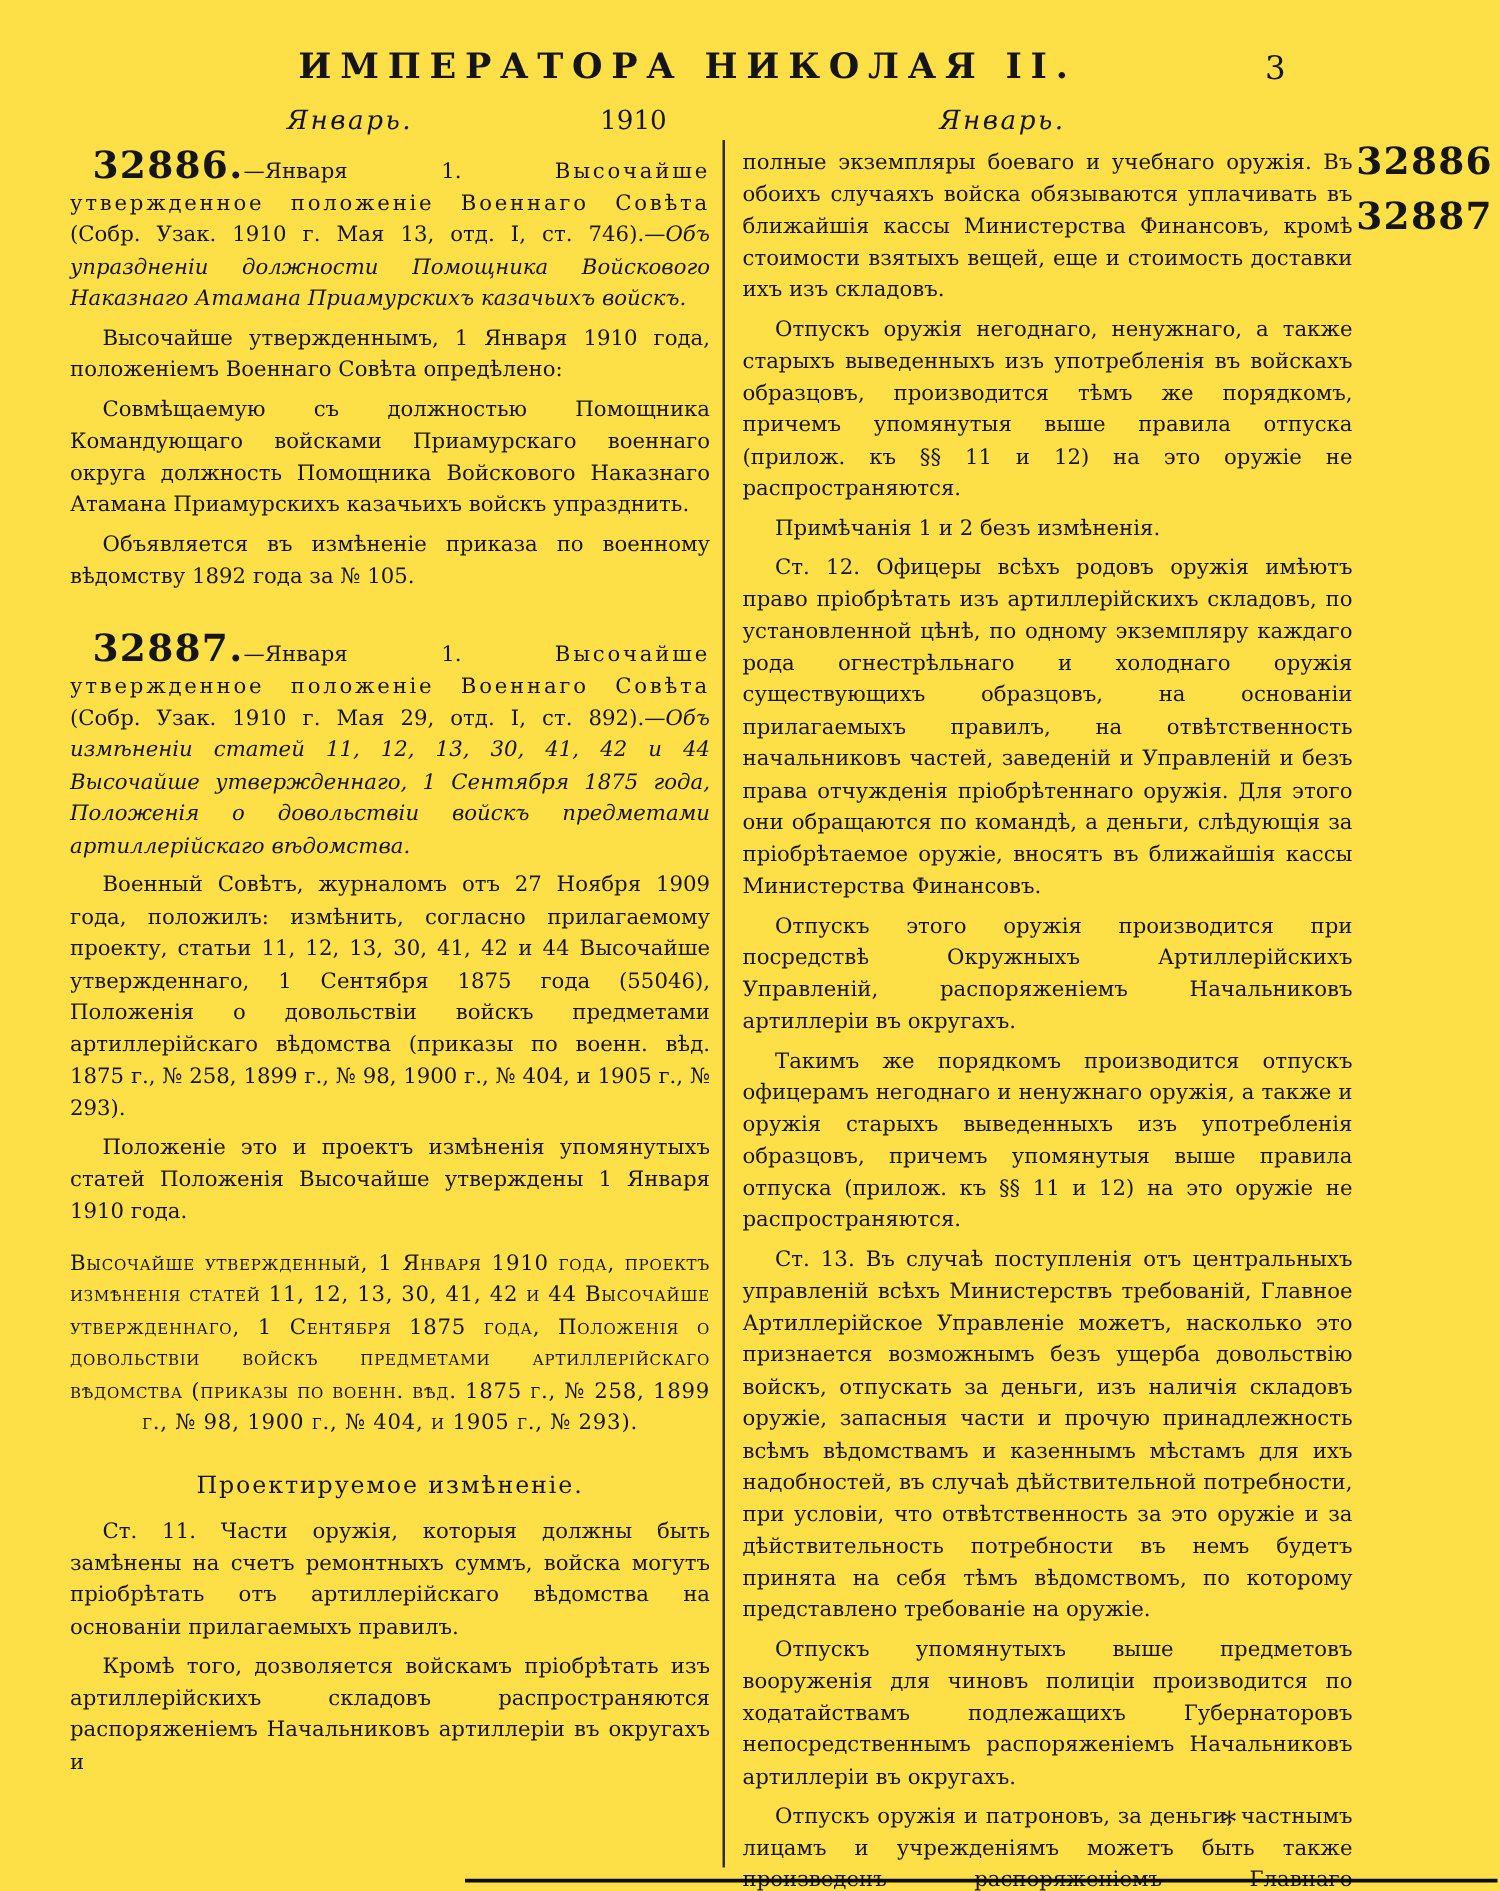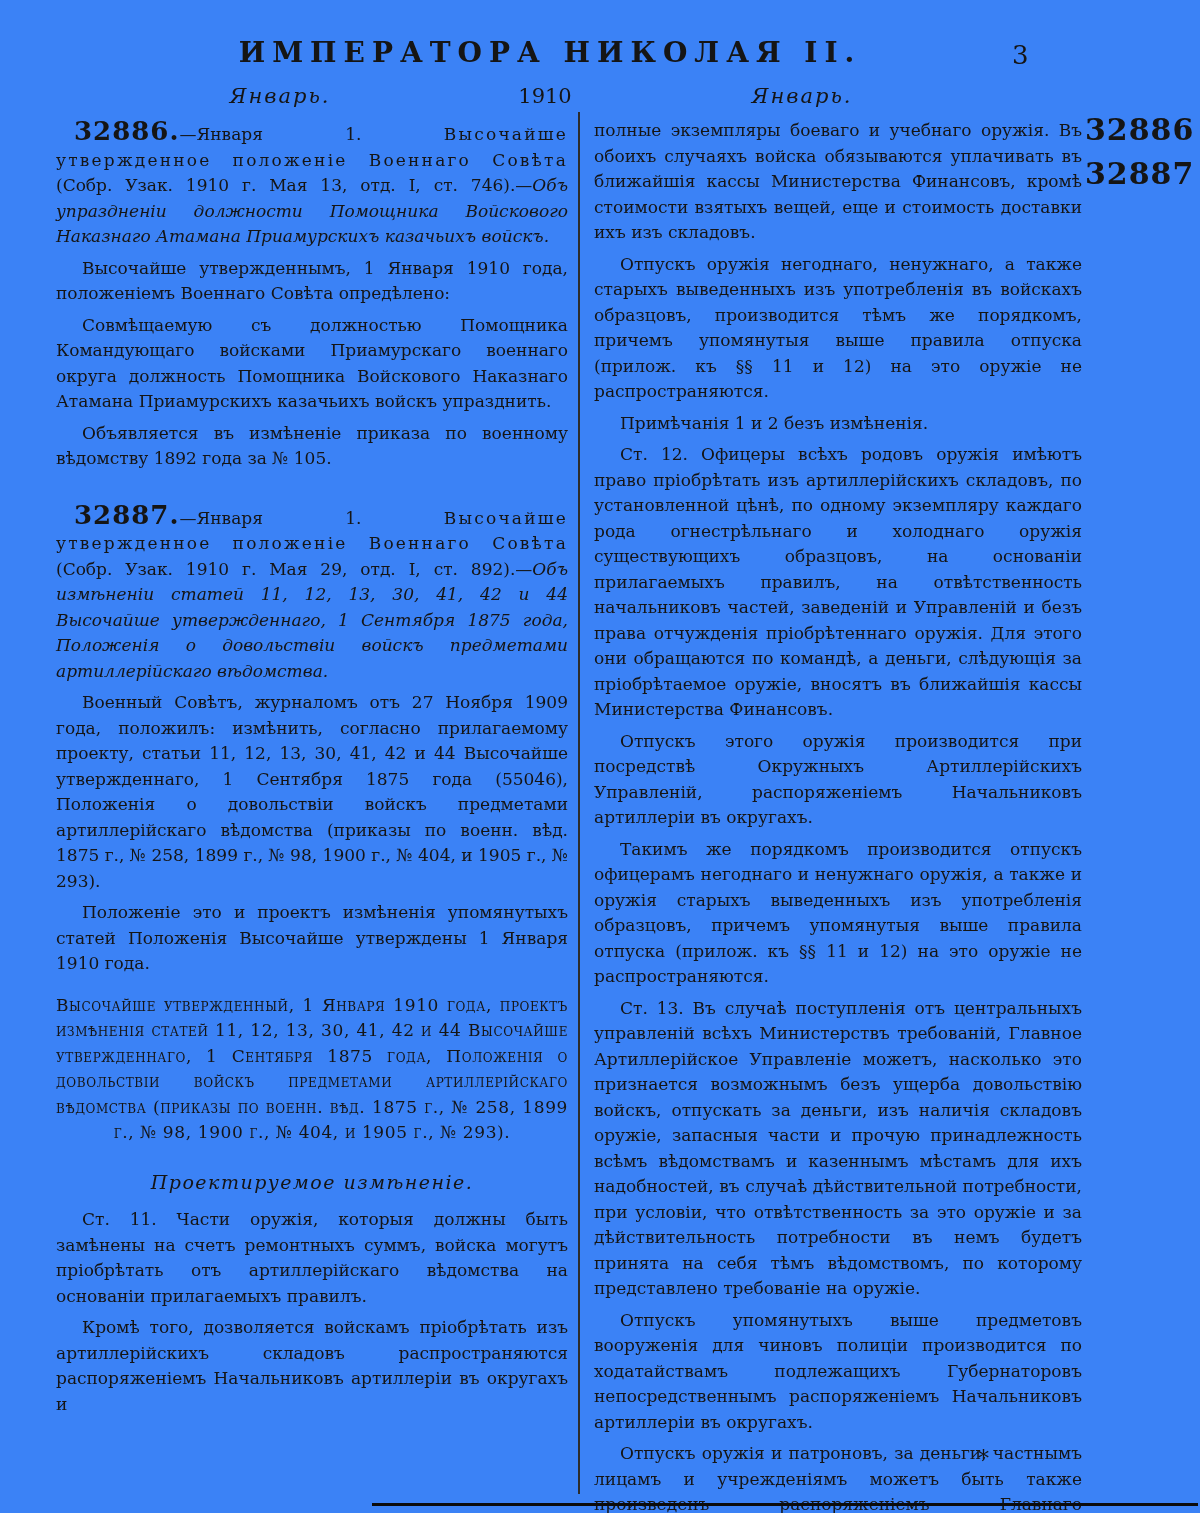--- a/index.html
+++ b/index.html
@@ -1,41 +1,41 @@
 <!DOCTYPE html>
 <html><head>
 <meta charset="utf-8">
 <style>
   html, body { margin: 0; padding: 0; }
   .page {
     position: relative;
     width: 1200px;
     height: 1513px;
-    background: #3b82f6;
+    background: #fde047;
     font-family: "DejaVu Serif", "Liberation Serif", serif;
     color: #151515;
     overflow: hidden;
   }
   .title {
     position: absolute;
     top: 36px; left: 130px; width: 840px;
     text-align: center;
     font-size: 28px;
     font-weight: bold;
     letter-spacing: 7px;
     white-space: nowrap;
   }
   .page-num {
     position: absolute;
     top: 40px; left: 1012px;
     font-size: 26px;
   }
   .sub { position: absolute; top: 84px; font-size: 21px; }
   .sub-left  { left: 190px; width: 180px; text-align: center; font-style: italic; letter-spacing: 2px; }
-  .sub-year  { left: 480px; width: 130px; text-align: center; }
+  .sub-year  { left: 480px; width: 130px; text-align: left; }
   .sub-right { left: 712px; width: 180px; text-align: center; font-style: italic; letter-spacing: 2px; }
   .margin-num {
     position: absolute;
     left: 1085px;
     font-size: 30px;
     font-weight: bold;
     letter-spacing: 1px;
   }
   .margin-num.n1 { top: 112px; }
   .margin-num.n2 { top: 156px; text-align: right; }
@@ -58,39 +58,38 @@
     padding: 0;
     text-align: justify;
     text-indent: 26px;
   }
   .para:first-child { margin-top: 0; }
   .opening { text-indent: 18px; }
   .noindent { text-indent: 0; }
   .mt-act { margin-top: 30px; }
   .act-num {
     font-weight: bold;
-    font-size: 26px;
+    font-size: 30px;
     letter-spacing: 1px;
     line-height: 1;
   }
   .spaced { letter-spacing: 2.2px; }
   .subject { font-style: italic; }
   .italic { }
   .decree {
     margin-top: 16px;
     font-variant: small-caps;
     letter-spacing: 0.6px;
     text-align-last: center;
   }
   .heading {
     margin-top: 24px;
     margin-bottom: 12px;
     text-align: center;
     text-indent: 0;
-    font-style: italic;
     font-size: 19px;
     letter-spacing: 1.5px;
   }
   .footnote-mark {
     position: absolute;
     top: 1446px; left: 978px;
     font-size: 22px;
   }
   .bottom-line {
     position: absolute;

